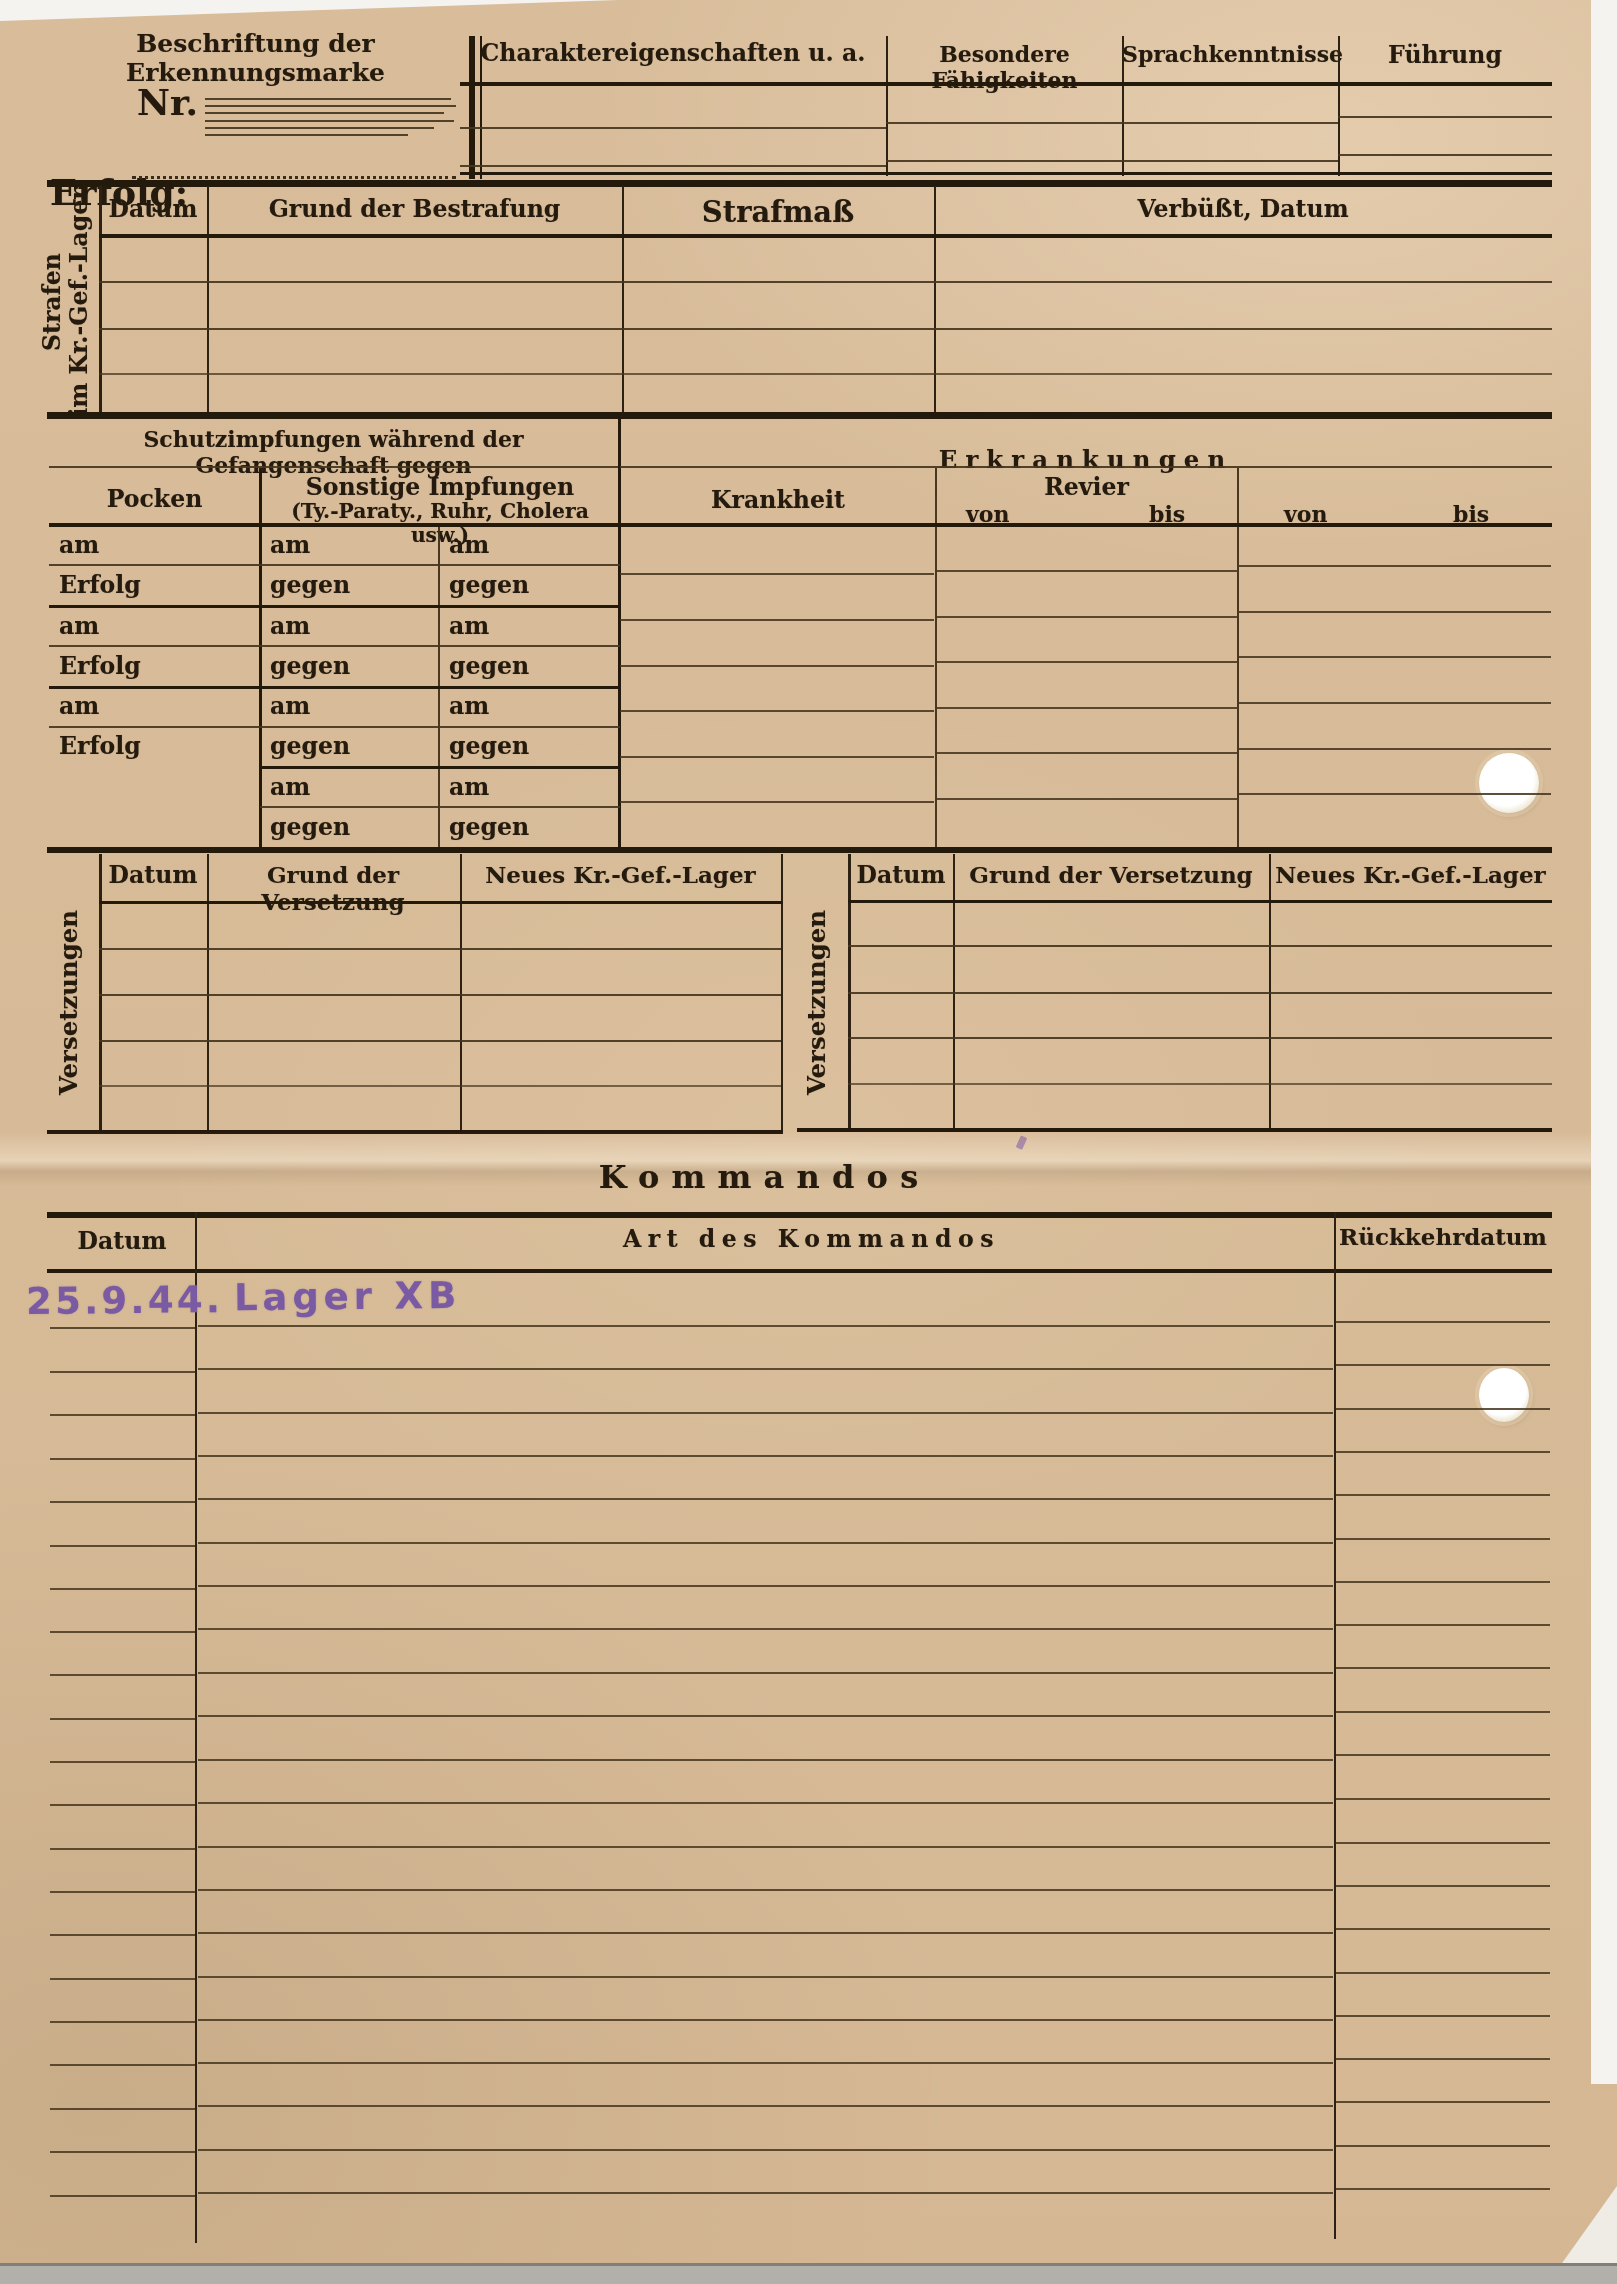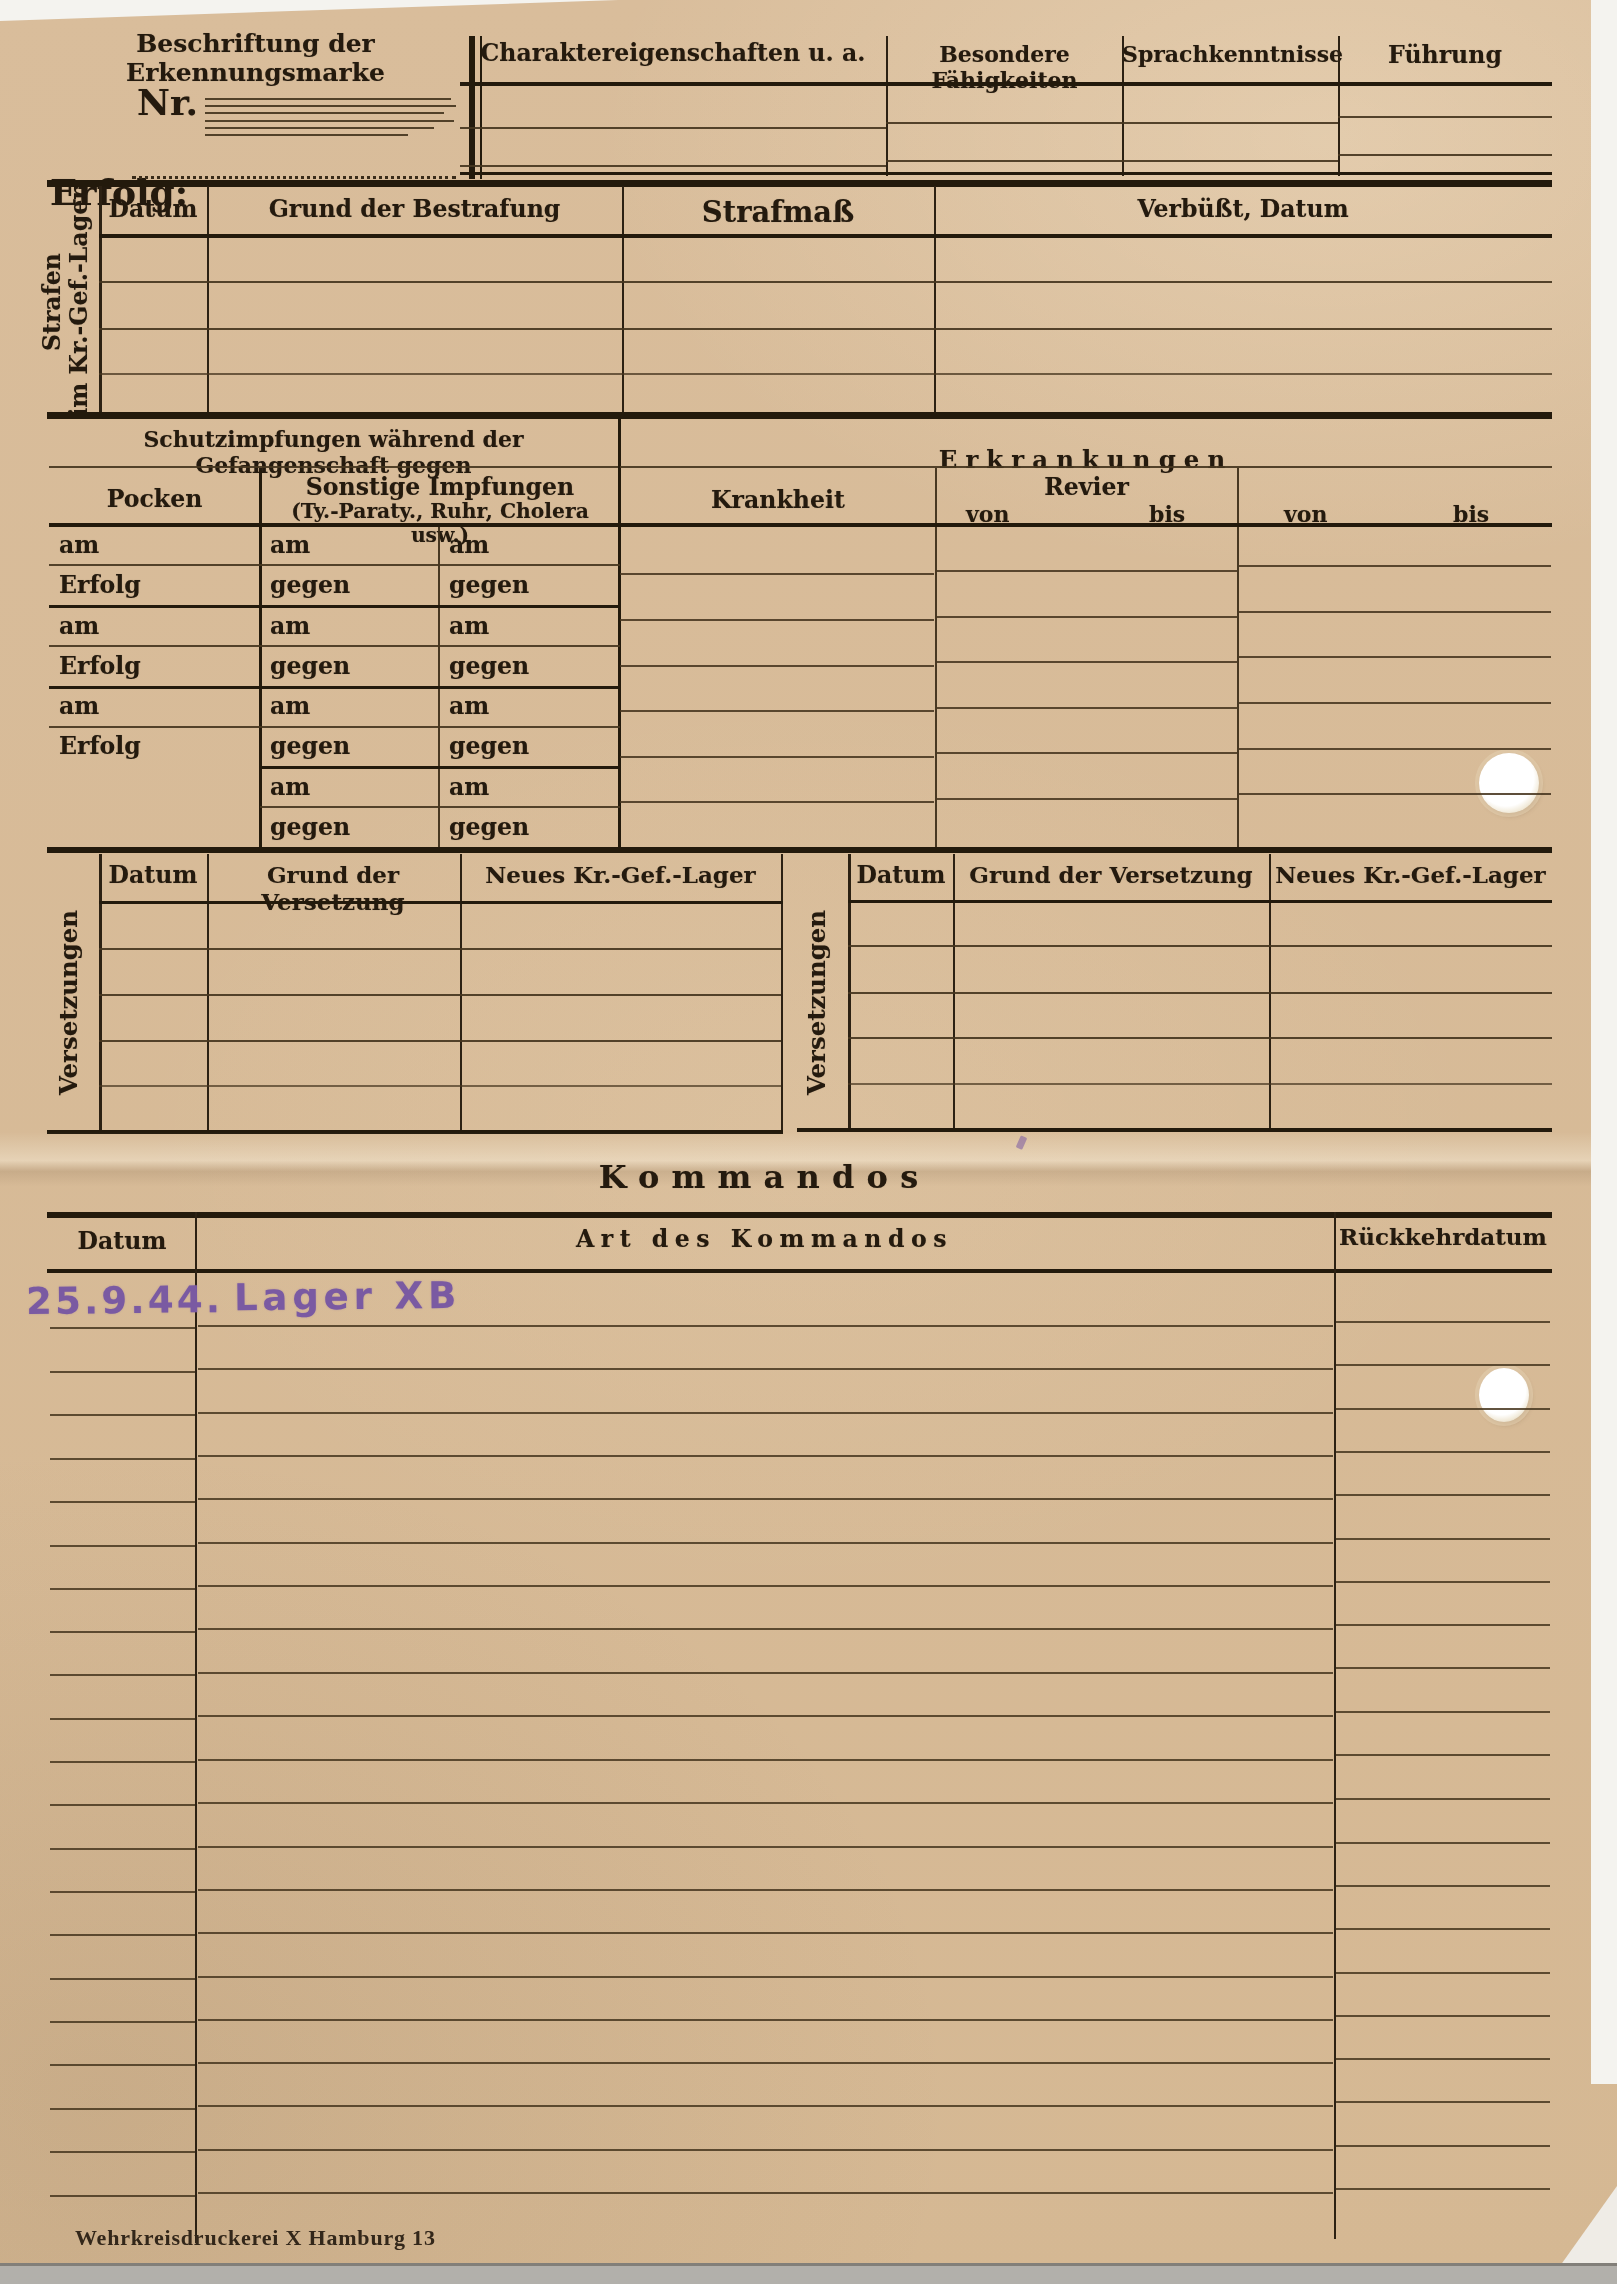--- a/index.html
+++ b/index.html
@@ -176,30 +176,29 @@
   <div class="h" style="left:848px;top:1037px;width:704px;"></div>
   <div class="h" style="left:848px;top:1083px;width:704px;opacity:.7;"></div>
   <div class="hv" style="left:797px;top:1128px;width:755px;height:4.1px;"></div>
 
   <div class="crease" style="top:1132px;height:68px;"></div>
   <div style="position:absolute;left:1018px;top:1136px;width:6.5px;height:13px;background:#7a5aa2;opacity:.55;transform:rotate(24deg);border-radius:1.6px;"></div>
 
   <div class="lbl fr" style="left:439px;top:1158px;width:651px;font-size:32px;letter-spacing:12.2px;">Kommandos</div>
   <div class="hv" style="left:47px;top:1212px;width:1505px;height:5.7px;"></div>
   <div class="lbl fr" style="left:49px;top:1227px;width:146px;font-size:23.6px;">Datum</div>
-  <div class="lbl fr" style="left:195px;top:1225px;width:1139px;font-size:23.6px;letter-spacing:6.5px;">Art des Kommandos</div>
+  <div class="lbl fr" style="left:195px;top:1225px;width:1139px;font-size:23.6px;letter-spacing:6.5px;padding-left:47px;">Art des Kommandos</div>
   <div class="lbl fr" style="left:1334px;top:1223px;width:218px;font-size:23px;">Rückkehrdatum</div>
   <div class="hv" style="left:47px;top:1269px;width:1505px;height:4.1px;"></div>
   <div class="v" style="left:195px;top:1212px;height:1031px;"></div>
   <div class="v" style="left:1334px;top:1212px;height:1027px;"></div>
 
   <div class="stamp" style="left:26px;top:1279px;font-size:37px;">25.9.44.</div>
   <div class="stamp" style="left:234px;top:1275px;font-size:37px;letter-spacing:4.9px;">Lager XB</div>
 
-  <div class="lbl" style="left:75px;top:2225px;width:569px;text-align:left;font-family:'Liberation Serif',serif;font-weight:700;font-size:22px;color:#33271a;letter-spacing:0.8px;">Wehrkreisdruckerei X Hamburg 13</div>
 
   <div class="scan" style="left:0;top:0;width:618px;height:21px;background:#f4f3ef;clip-path:polygon(0 0,100% 0,0 100%);"></div>
   <div class="scan" style="left:1591px;top:0;width:26px;height:2084px;background:#f4f3ef;"></div>
   <div class="scan" style="left:1560px;top:2186px;width:57px;height:80px;background:#efece6;clip-path:polygon(100% 0,100% 100%,0 100%);"></div>
   <div class="scan" style="left:0;top:2263px;width:1617px;height:3.3px;background:#827f79;"></div>
   <div class="scan" style="left:0;top:2266px;width:1617px;height:18px;background:#b2b0ab;"></div>
 
   <div class="hole" style="left:1479px;top:753px;width:60px;height:60px;"></div>
   <div class="hole" style="left:1479px;top:1368px;width:50px;height:54px;"></div>
 

